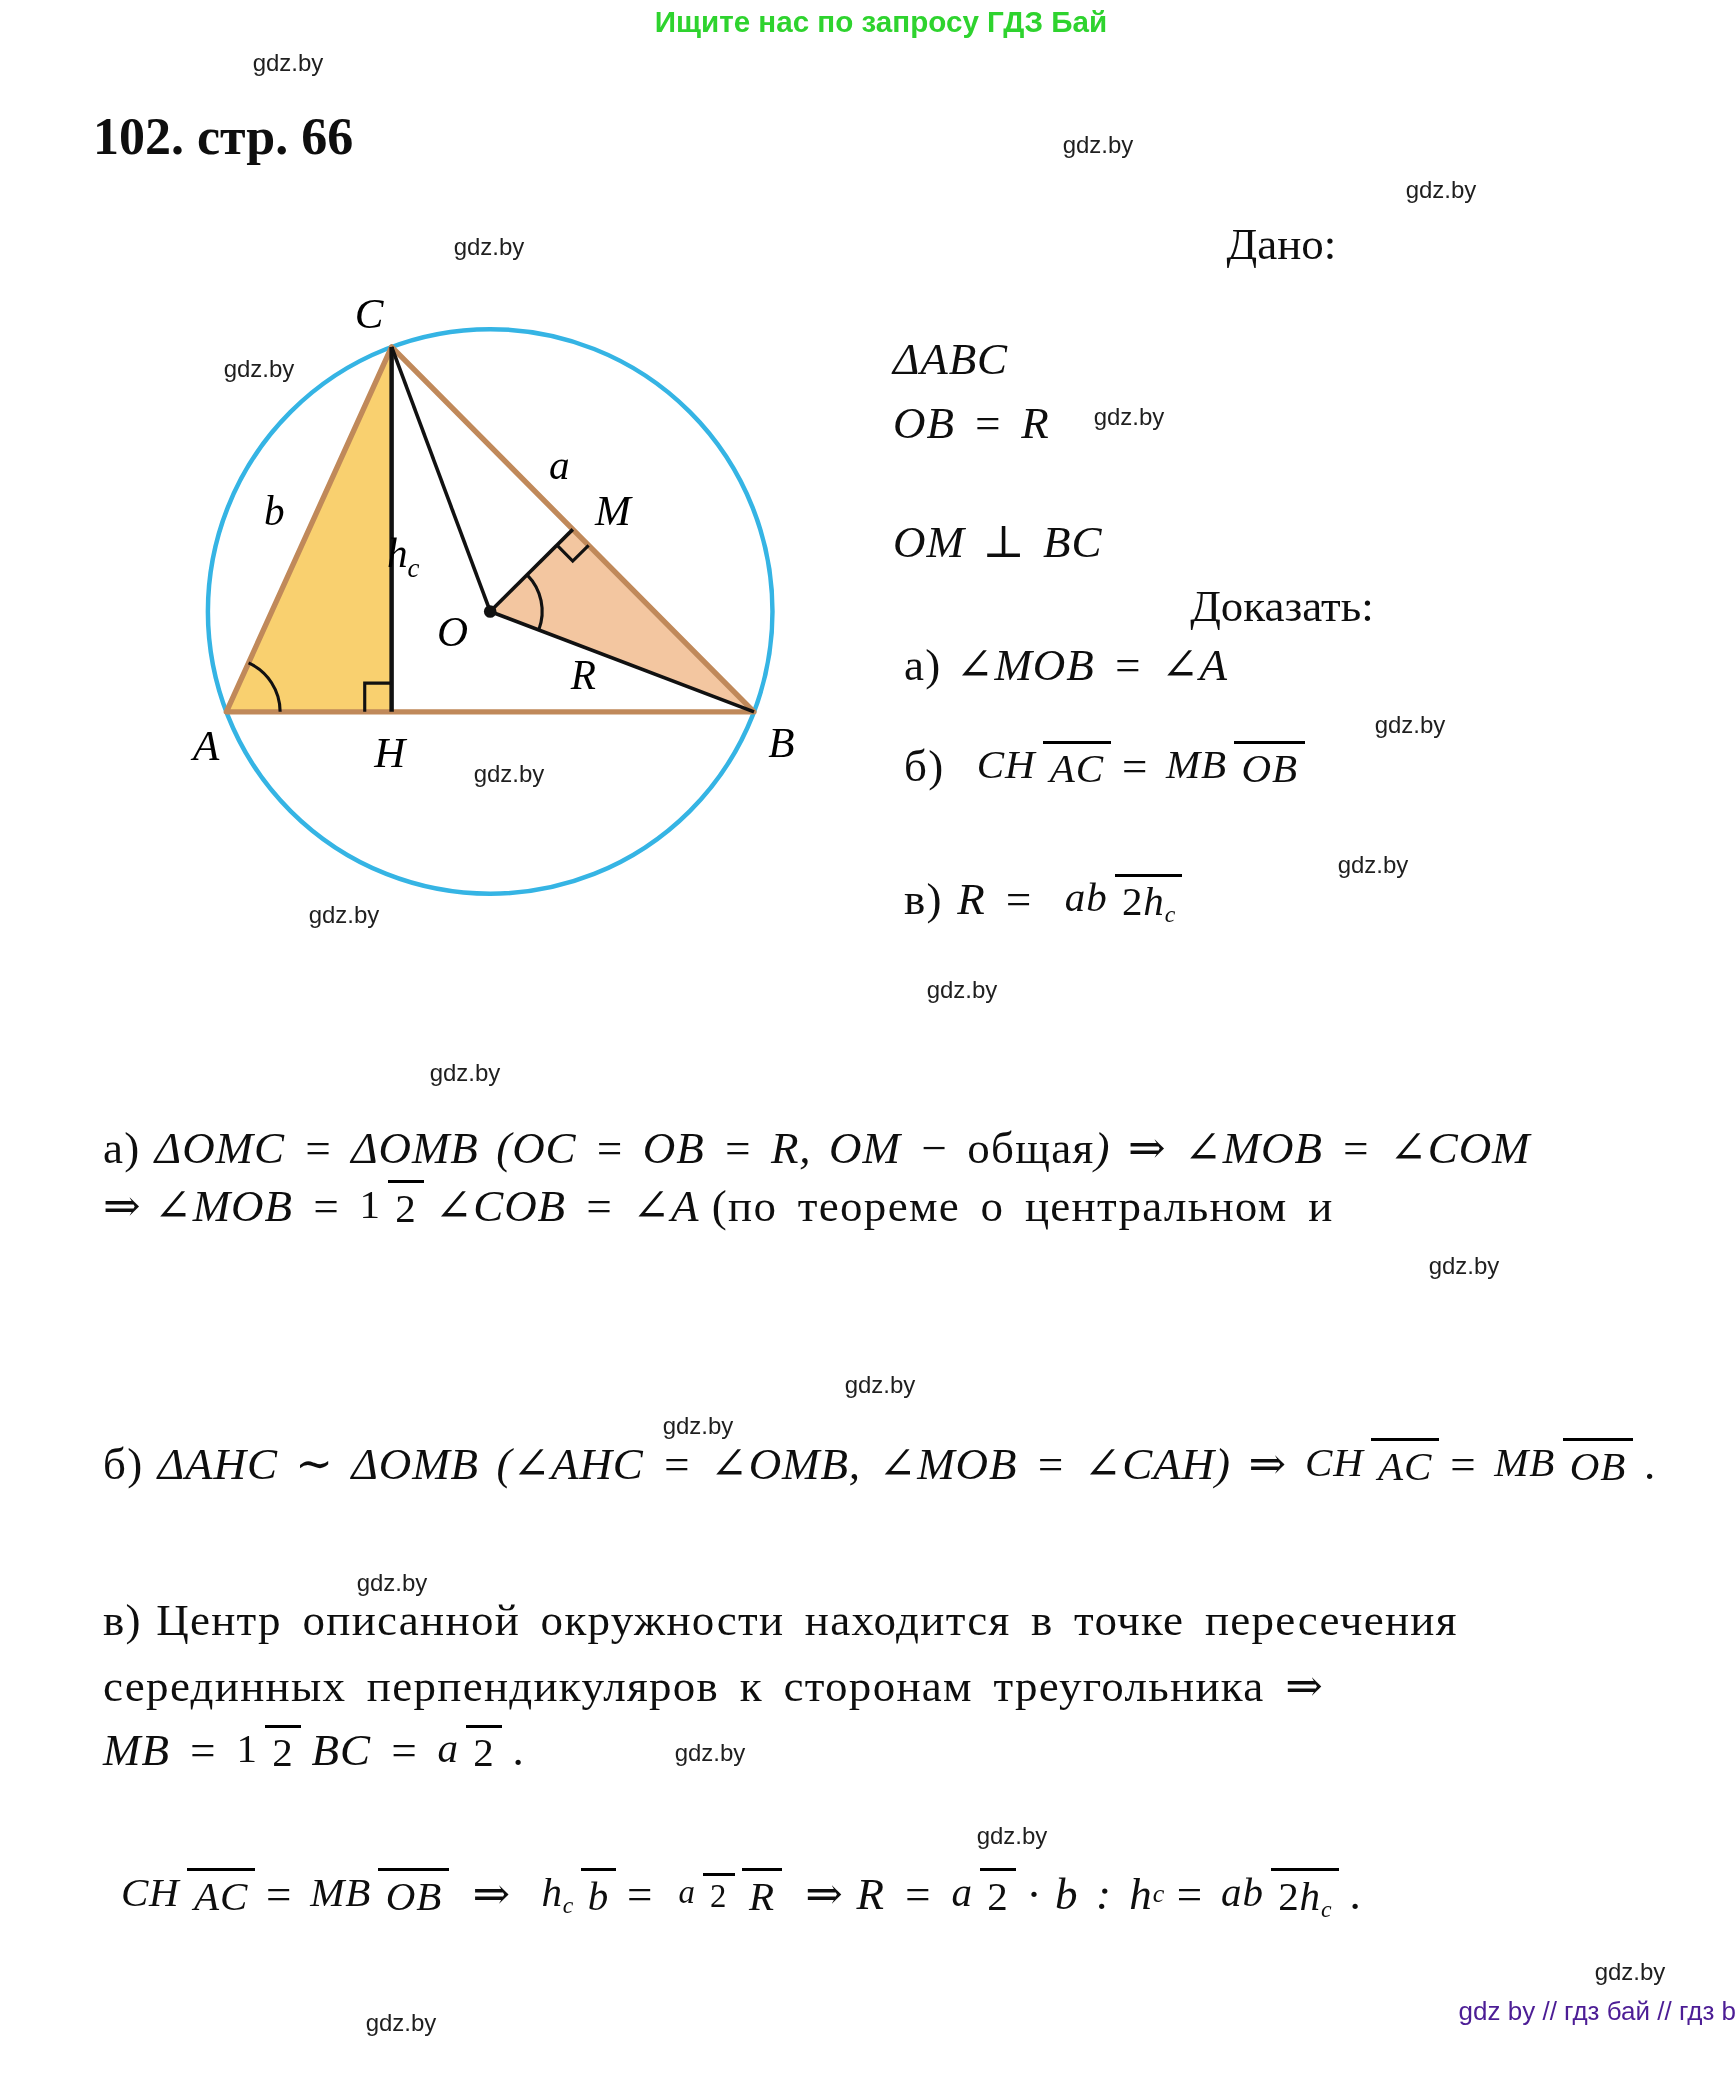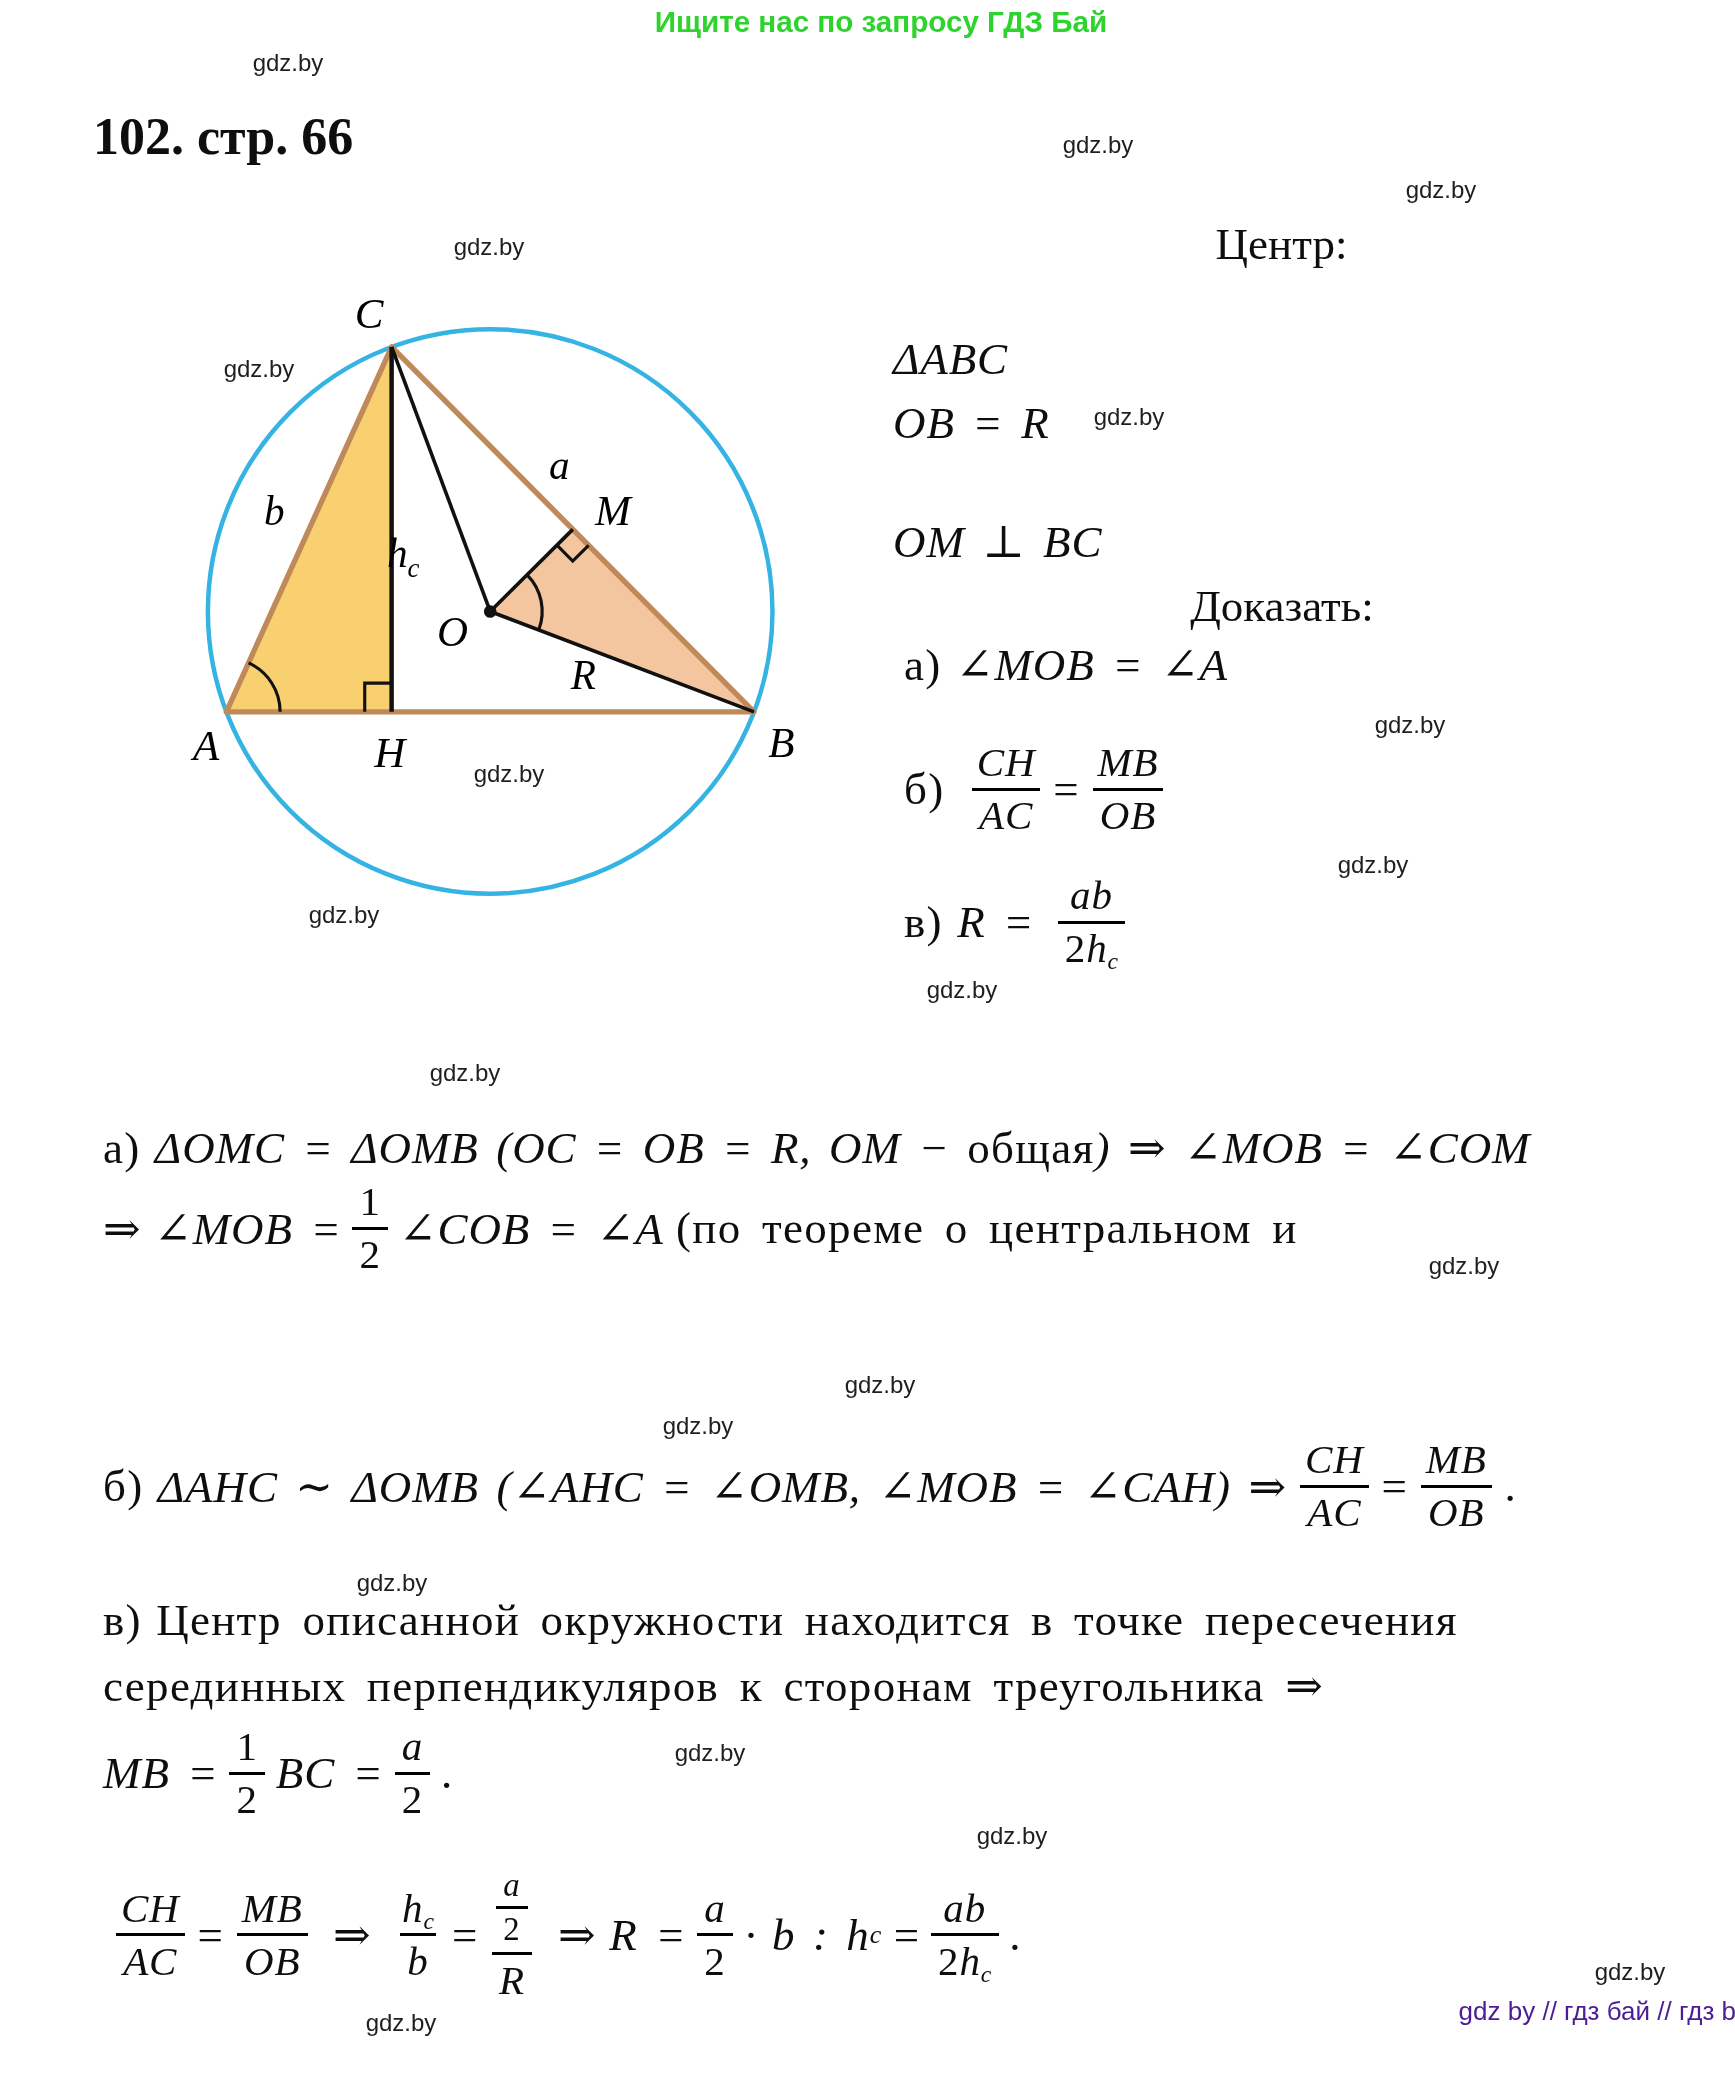--- a/index.html
+++ b/index.html
@@ -14,21 +14,21 @@
   .title{position:absolute;left:80px;top:107px;font-weight:bold;font-size:52px;white-space:nowrap;}
   .mline{position:absolute;white-space:nowrap;font-size:45px;letter-spacing:0.9px;word-spacing:5.4px;}
   .mrow{position:absolute;display:flex;align-items:center;white-space:nowrap;
         font-size:45px;letter-spacing:0.9px;word-spacing:5.4px;}
   .mrow>*{flex:0 0 auto;}
   .it{font-style:italic;}
   .ru{font-style:normal;letter-spacing:1.3px;word-spacing:8px;}
   .heading{position:absolute;text-align:center;font-size:45px;white-space:nowrap;}
   .proof-head{position:absolute;left:0;width:100%;text-align:center;font-size:48px;}
   .lbl{margin-right:14.3px;}
-  .frac{display:inline-flex;flex-direction:column;align-items:center;vertical-align:middle;
+  .frac{display:inline-flex;flex-direction:row;align-items:center;vertical-align:middle;
         margin:0 10.7px;font-size:41px;line-height:1.1;}
   .frac .num{display:block;padding:0 7.2px 2.7px;}
   .frac .den{display:block;border-top:3.6px solid #000;padding:2.7px 7.2px 0;}
   .frac.inner{font-size:0.8em;margin:0 0 1.8px;}
   sub.msub{font-size:58%;font-style:italic;line-height:0;vertical-align:-0.3em;letter-spacing:0;}
   .gap-l{margin-left:12.5px;}
   .gap-r{margin-right:12.5px;}
   svg text{font-family:"Liberation Serif","DejaVu Serif",serif;font-style:italic;}
 </style>
 </head>
@@ -80,21 +80,21 @@
     <text x="718" y="610" font-size="48" text-anchor="middle">B</text>
     <text x="281" y="622" font-size="48" text-anchor="middle">H</text>
     <text x="351" y="486" font-size="48" text-anchor="middle">O</text>
     <text x="530" y="352" font-size="48" text-anchor="middle">M</text>
     <text x="470" y="300" font-size="46" text-anchor="middle">a</text>
     <text x="152" y="352" font-size="46" text-anchor="middle">b</text>
     <text x="497" y="534" font-size="46" text-anchor="middle">R</text>
     <text x="296" y="398" font-size="46" text-anchor="middle"><tspan>h</tspan><tspan dy="12" font-size="30">c</tspan></text>
   </svg>
 
-  <div class="heading" style="left:1179px;top:218px;width:179px">Центр:</div>
+  <div class="heading" style="left:1179px;top:218px;width:179px">Дано:</div>
   <div class="mline it" style="left:880px;top:333px">ΔABC</div>
   <div class="mline it" style="left:880px;top:397px">OB = R</div>
   <div class="mline it" style="left:880px;top:515px">OM ⊥ BC</div>
 
   <div class="heading" style="left:1157px;top:580px;width:224px">Доказать:</div>
   <div class="mline" style="left:891px;top:638px"><span class="ru lbl">а)</span><span class="it">∠MOB = ∠A</span></div>
 
   <div class="mrow" style="left:891px;top:740px">
     <span class="ru lbl">б)</span>
     <span class="frac">

